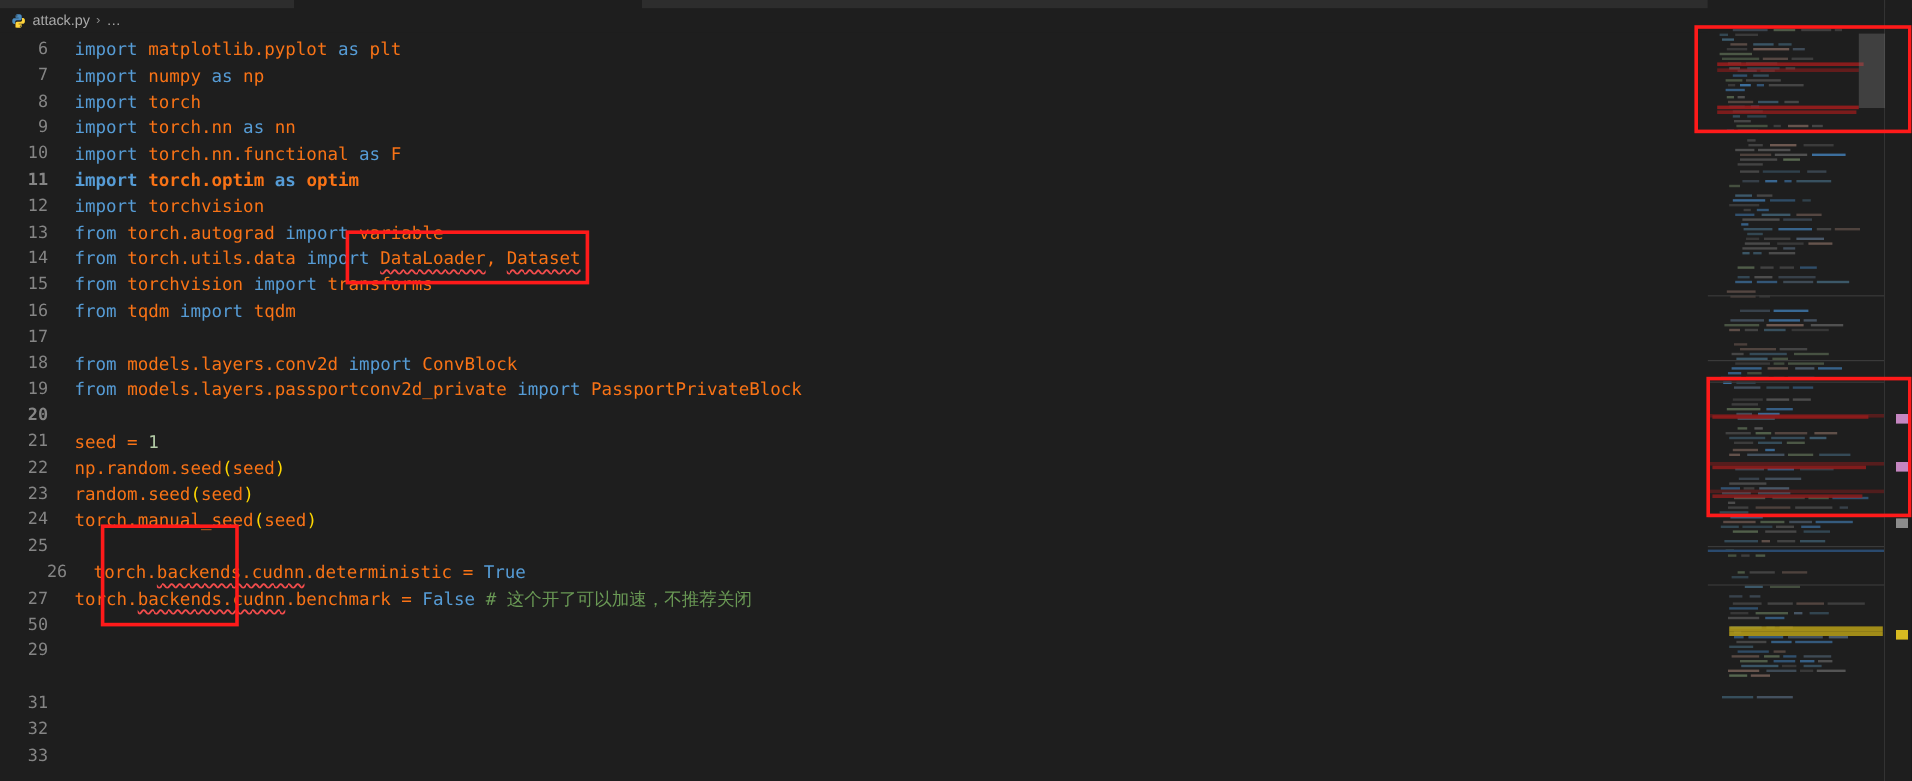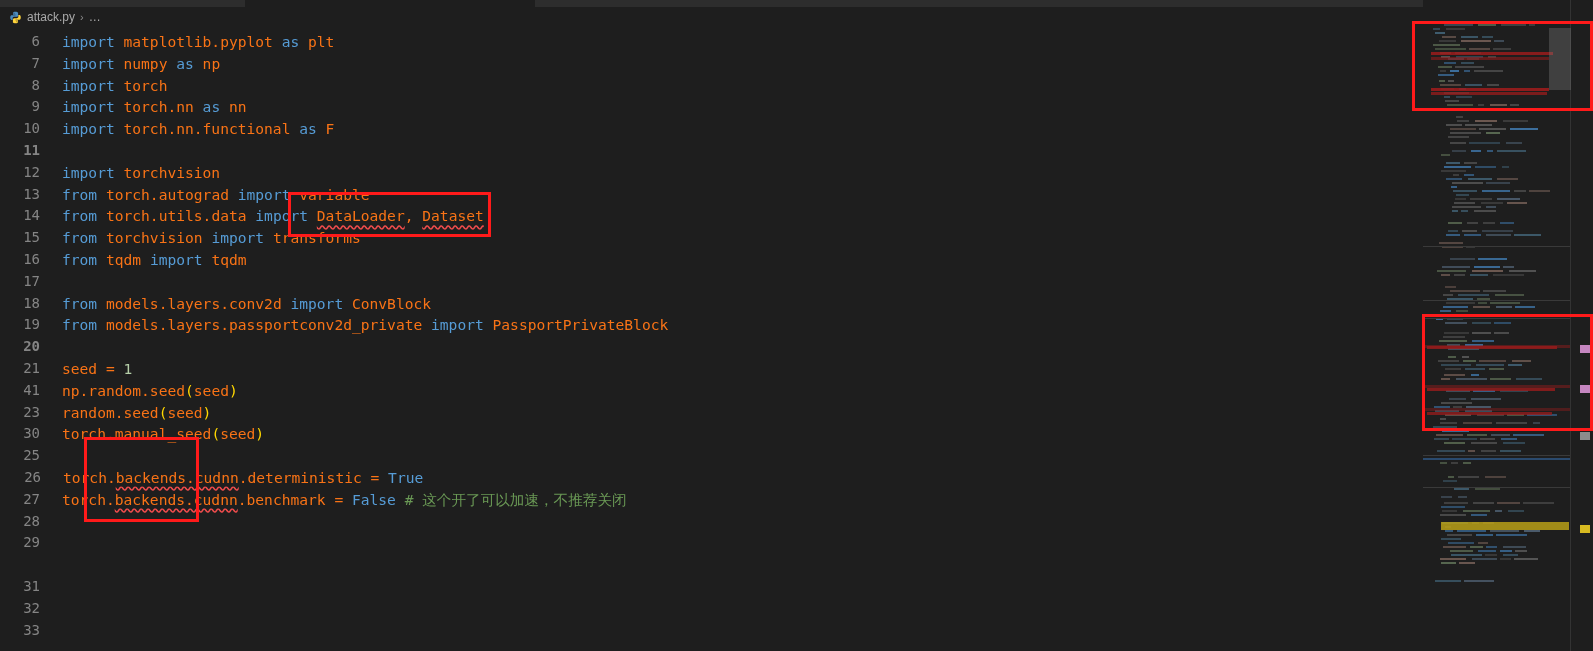--- a/index.html
+++ b/index.html
@@ -106,38 +106,38 @@
   <span class="sep">›</span>
   <span class="ellipsis">…</span>
 </div>
 
 <div id="editor">
     <div class="row" style="top: 4px; position: absolute; left: 0px; right: 0px;"><span class="ln">6</span><span class="code"><span class="kw">import</span><span class="id"> matplotlib.pyplot </span><span class="kw">as</span><span class="id"> plt</span></span></div>
     <div class="row" style="top: 25.8px; position: absolute; left: 0px; right: 0px;"><span class="ln">7</span><span class="code"><span class="kw">import</span><span class="id"> numpy </span><span class="kw">as</span><span class="id"> np</span></span></div>
     <div class="row" style="top: 47.6px; position: absolute; left: 0px; right: 0px;"><span class="ln">8</span><span class="code"><span class="kw">import</span><span class="id"> torch</span></span></div>
     <div class="row" style="top: 69.4px; position: absolute; left: 0px; right: 0px;"><span class="ln">9</span><span class="code"><span class="kw">import</span><span class="id"> torch.nn </span><span class="kw">as</span><span class="id"> nn</span></span></div>
     <div class="row" style="top: 91.2px; position: absolute; left: 0px; right: 0px;"><span class="ln">10</span><span class="code"><span class="kw">import</span><span class="id"> torch.nn.functional </span><span class="kw">as</span><span class="id"> F</span></span></div>
-    <div class="row" style="top: 113px; position: absolute; left: 0px; right: 0px; font-weight: bold;"><span class="ln">11</span></div>
+    <div class="row" style="top: 113px; position: absolute; left: 0px; right: 0px; font-weight: bold;"><span class="ln">11</span><span class="code"><span class="kw">import</span><span class="id"> torch.optim </span><span class="kw">as</span><span class="id"> optim</span></span></div>
     <div class="row" style="top: 134.8px; position: absolute; left: 0px; right: 0px;"><span class="ln">12</span><span class="code"><span class="kw">import</span><span class="id"> torchvision</span></span></div>
     <div class="row" style="top: 156.6px; position: absolute; left: 0px; right: 0px;"><span class="ln">13</span><span class="code"><span class="kw">from</span><span class="id"> torch.autograd </span><span class="kw">import</span><span class="id"> </span><span class="id">variable</span></span></div>
     <div class="row" style="top: 178.4px; position: absolute; left: 0px; right: 0px;"><span class="ln">14</span><span class="code"><span class="kw">from</span><span class="id"> torch.utils.data </span><span class="kw">import</span><span class="id"> </span><span class="id sq">DataLoader</span><span class="id">, </span><span class="id sq">Dataset</span></span></div>
     <div class="row" style="top: 200.2px; position: absolute; left: 0px; right: 0px;"><span class="ln">15</span><span class="code"><span class="kw">from</span><span class="id"> torchvision </span><span class="kw">import</span><span class="id"> transforms</span></span></div>
     <div class="row" style="top: 222px; position: absolute; left: 0px; right: 0px;"><span class="ln">16</span><span class="code"><span class="kw">from</span><span class="id"> tqdm </span><span class="kw">import</span><span class="id"> tqdm</span></span></div>
     <div class="row" style="top: 243.8px; position: absolute; left: 0px; right: 0px;"><span class="ln">17</span><span class="code"></span></div>
     <div class="row" style="top: 265.6px; position: absolute; left: 0px; right: 0px;"><span class="ln">18</span><span class="code"><span class="kw">from</span><span class="id"> models.layers.conv2d </span><span class="kw">import</span><span class="id"> ConvBlock</span></span></div>
     <div class="row" style="top: 287.4px; position: absolute; left: 0px; right: 0px;"><span class="ln">19</span><span class="code"><span class="kw">from</span><span class="id"> models.layers.passportconv2d_private </span><span class="kw">import</span><span class="id"> PassportPrivateBlock</span></span></div>
     <div class="row" style="top: 309.2px; position: absolute; left: 0px; right: 0px; font-weight: bold;"><span class="ln">20</span><span class="code"></span></div>
     <div class="row" style="top: 331px; position: absolute; left: 0px; right: 0px;"><span class="ln">21</span><span class="code"><span class="id">seed = </span><span class="num">1</span></span></div>
-    <div class="row" style="top: 352.8px; position: absolute; left: 0px; right: 0px;"><span class="ln">41</span><span class="code"><span class="id">np.random.seed</span><span class="par">(</span><span class="id">seed</span><span class="par">)</span></span></div>
+    <div class="row" style="top: 352.8px; position: absolute; left: 0px; right: 0px;"><span class="ln">22</span><span class="code"><span class="id">np.random.seed</span><span class="par">(</span><span class="id">seed</span><span class="par">)</span></span></div>
     <div class="row" style="top: 374.6px; position: absolute; left: 0px; right: 4px;"><span class="ln">23</span><span class="code"><span class="id">random.seed</span><span class="par">(</span><span class="id">seed</span><span class="par">)</span></span></div>
-    <div class="row" style="top: 396.4px; position: absolute; left: 0px; right: 0px;"><span class="ln">30</span><span class="code"><span class="id">torch.manual_seed</span><span class="par">(</span><span class="id">seed</span><span class="par">)</span></span></div>
+    <div class="row" style="top: 396.4px; position: absolute; left: 0px; right: 0px;"><span class="ln">24</span><span class="code"><span class="id">torch.manual_seed</span><span class="par">(</span><span class="id">seed</span><span class="par">)</span></span></div>
     <div class="row" style="top: 418.2px; position: absolute; left: 0px; right: 0px;"><span class="ln">25</span></div>
-    <div class="row" style="top: 440px; position: absolute; left: 1px; right: 0px; padding-left: 10px;"><span class="ln">26</span><span class="code"><span class="id">torch.</span><span class="id sq">backends.cudnn</span><span class="id">.deterministic = </span><span class="bool">True</span></span></div>
+    <div class="row" style="top: 440px; position: absolute; left: 16px; right: 0px; padding-left: 10px;"><span class="ln">26</span><span class="code"><span class="id">torch.</span><span class="id sq">backends.cudnn</span><span class="id">.deterministic = </span><span class="bool">True</span></span></div>
     <div class="row" style="top: 461.8px; position: absolute; left: 0px; right: 0px;"><span class="ln">27</span><span class="code"><span class="id">torch.</span><span class="id sq">backends.cudnn</span><span class="id">.benchmark = </span><span class="bool">False</span><span class="id"> </span><span class="cm"># 这个开了可以加速，不推荐关闭</span></span></div>
-    <div class="row" style="top: 483.6px; position: absolute; left: 0px; right: 0px;"><span class="ln">28</span><span class="code"></span></div>
+    <div class="row" style="top: 483.6px; position: absolute; left: 0px; right: 0px;"><span class="ln">50</span><span class="code"></span></div>
     <div class="row" style="top: 505.4px; position: absolute; left: 0px; right: 0px;"><span class="ln">29</span><span class="code"></span></div>
     <div class="row" style="top: 549px; position: absolute; left: 0px; right: 0px;"><span class="ln">31</span><span class="code"></span></div>
     <div class="row" style="top: 570.8px; position: absolute; left: 0px; right: 0px;"><span class="ln">32</span><span class="code"></span></div>
     <div class="row" style="top: 592.6px; position: absolute; left: 0px; right: 0px;"><span class="ln">33</span><span class="code"></span></div>
   </div>
 
 <div id="minimap">
     <div class="mline" style="left: 21px; top: 24px; width: 29px; background: rgb(74, 90, 106); opacity: 0.63;"></div>
     <div class="mline" style="left: 55px; top: 24px; width: 18px; background: rgb(90, 106, 82); opacity: 0.8;"></div>
     <div class="mline" style="left: 78px; top: 24px; width: 25px; background: rgb(74, 74, 74); opacity: 0.76;"></div>

